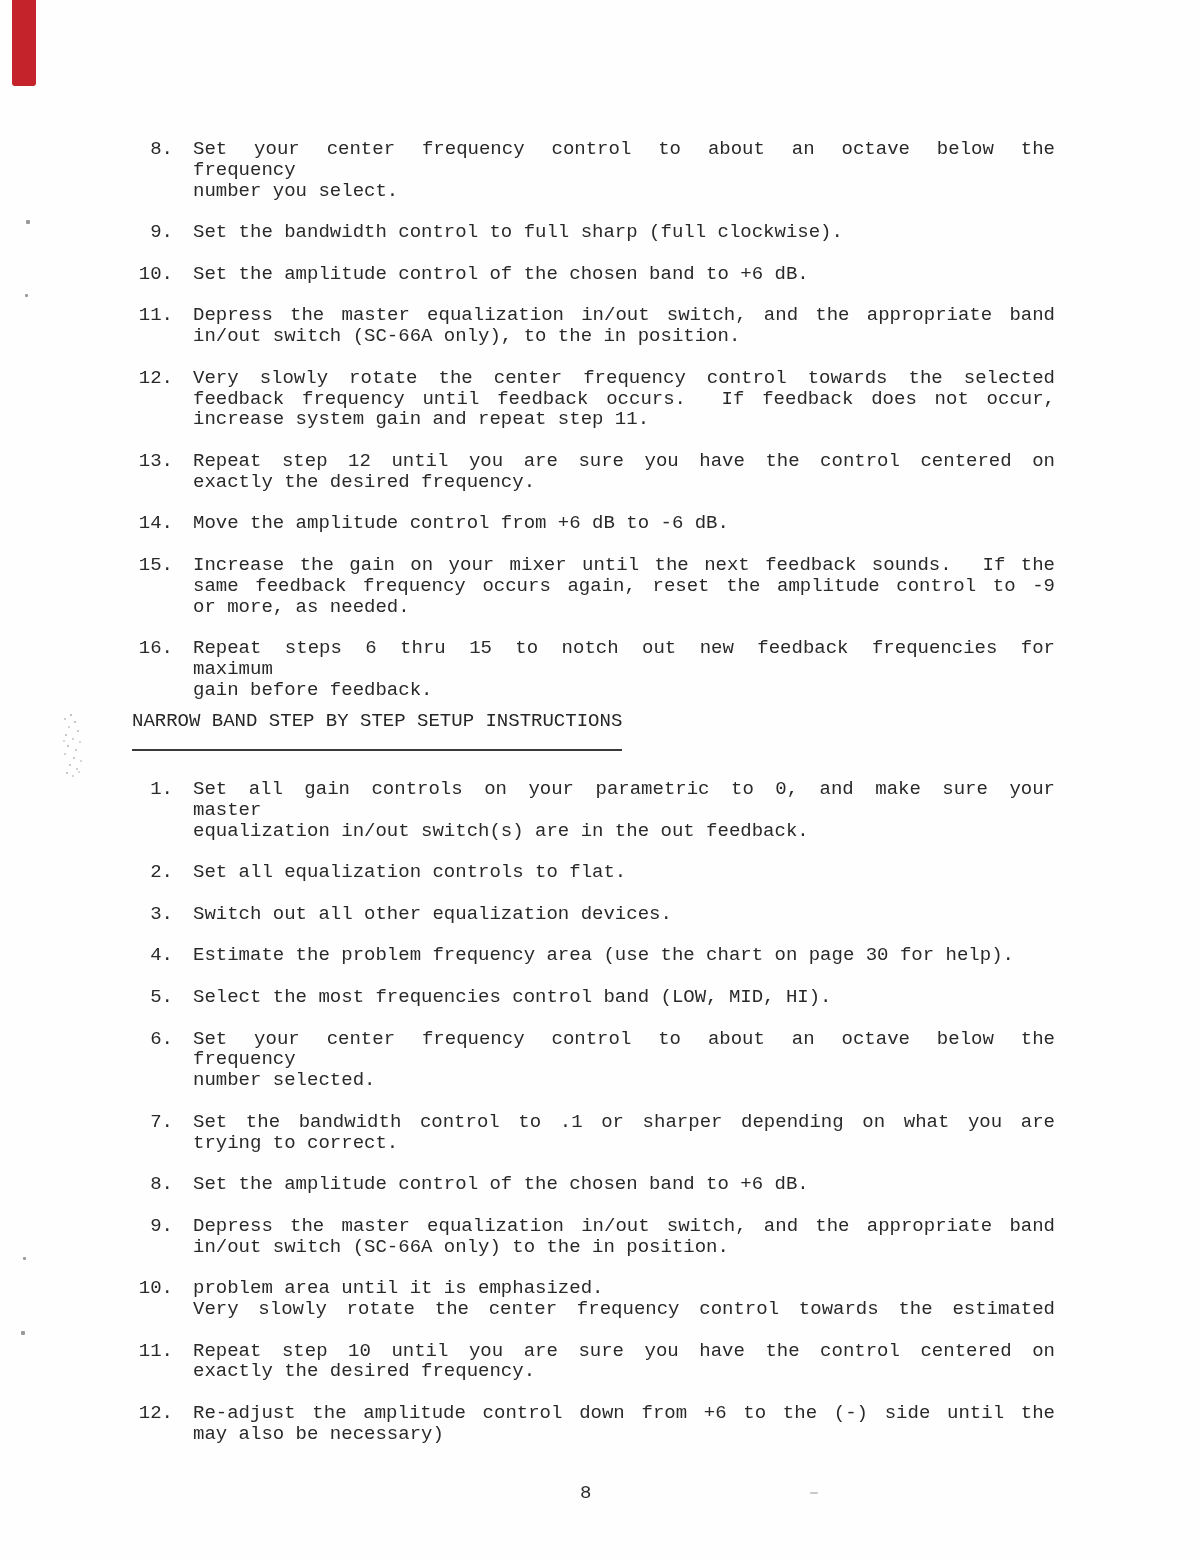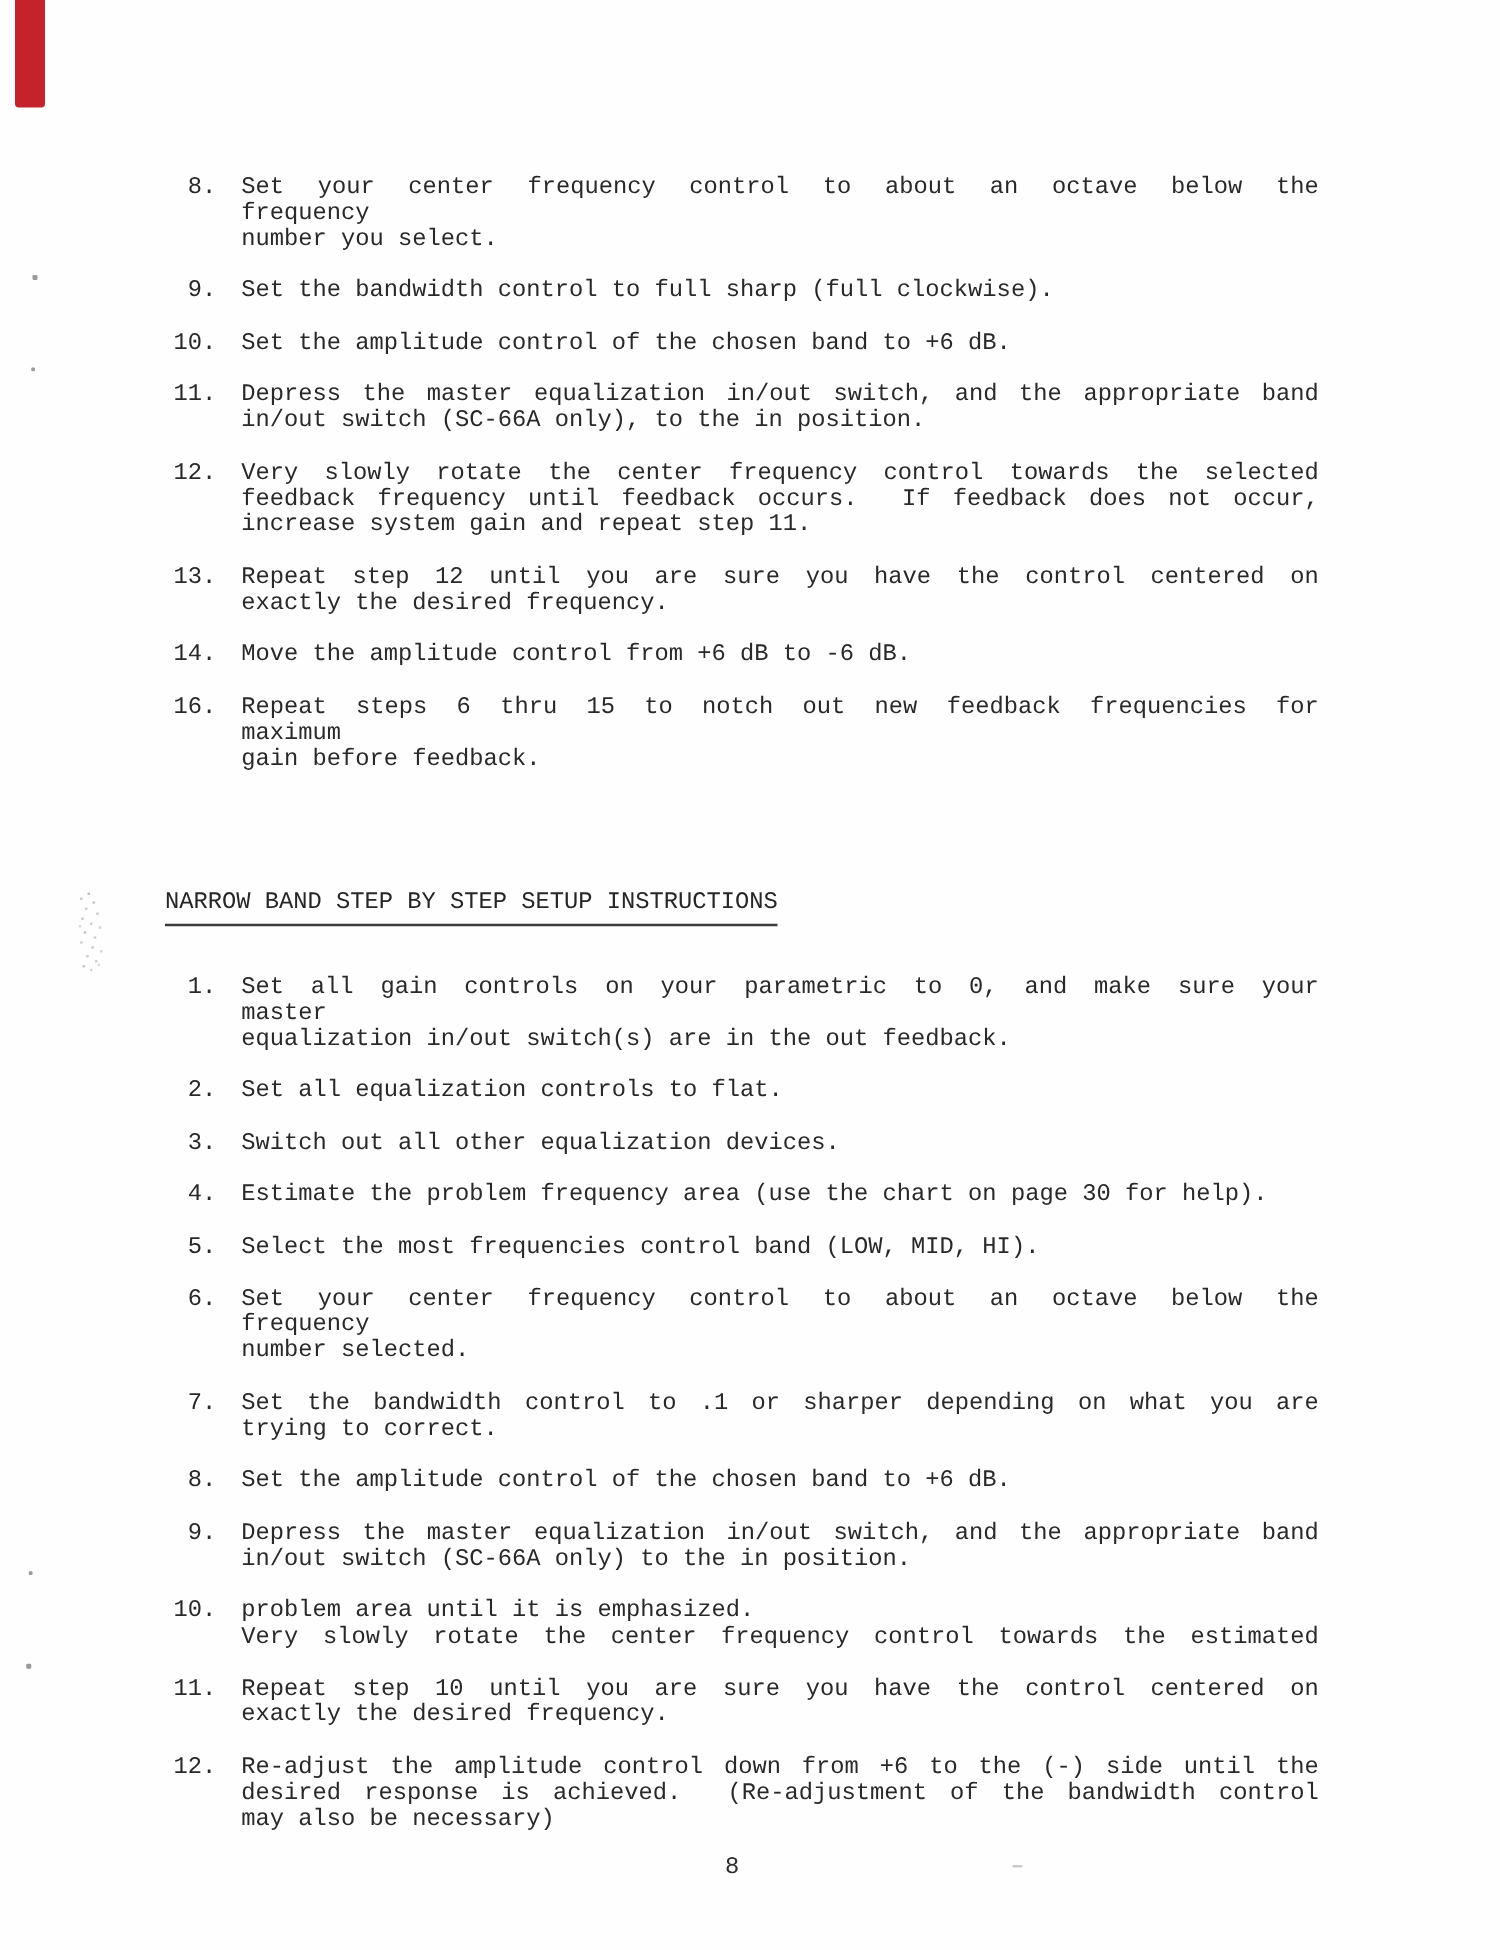--- a/index.html
+++ b/index.html
@@ -40,21 +40,21 @@
     text-align: justify;
     text-align-last: justify;
     text-justify: inter-word;
     word-spacing: 4px;
   }
   
   .heading {
     position: absolute;
     left: 132px; top: 711px;
     display: inline-block;
-    padding-bottom: 7px;
+    padding-bottom: 17px;
     border-bottom: 2px solid #3a3a3a;
     white-space: pre;
     color: #262626;
   }
   
   .page-number {
     position: absolute;
     left: 580px; top: 1483px;
     color: #2d2d2d;
   }
@@ -139,20 +139,28 @@
           <div class="line">exactly the desired frequency.</div>
         </div>
       </div>
       <div class="step">
         <div class="step-num">14.</div>
         <div class="step-body">
           <div class="line">Move the amplitude control from +6 dB to -6 dB.</div>
         </div>
       </div>
       <div class="step">
+        <div class="step-num">15.</div>
+        <div class="step-body">
+          <div class="line j">Increase the gain on your mixer until the next feedback sounds.  If the</div>
+          <div class="line j">same feedback frequency occurs again, reset the amplitude control to -9</div>
+          <div class="line">or more, as needed.</div>
+        </div>
+      </div>
+      <div class="step">
         <div class="step-num">16.</div>
         <div class="step-body">
           <div class="line j">Repeat steps 6 thru 15 to notch out new feedback frequencies for maximum</div>
           <div class="line">gain before feedback.</div>
         </div>
       </div>
     </div>
 
   <div class="heading">NARROW BAND STEP BY STEP SETUP INSTRUCTIONS</div>
 
@@ -226,21 +234,20 @@
         <div class="step-num">11.</div>
         <div class="step-body">
           <div class="line j">Repeat step 10 until you are sure you have the control centered on</div>
           <div class="line">exactly the desired frequency.</div>
         </div>
       </div>
       <div class="step">
         <div class="step-num">12.</div>
         <div class="step-body">
           <div class="line j">Re-adjust the amplitude control down from +6 to the (-) side until the</div>
-          <div class="line j">desired response is achieved.  (Re-adjustment of the bandwidth control</div>
           <div class="line">may also be necessary)</div>
         </div>
       </div>
     </div>
 
   <div class="page-number">8</div>
 
 </div>
 
 </body></html>

